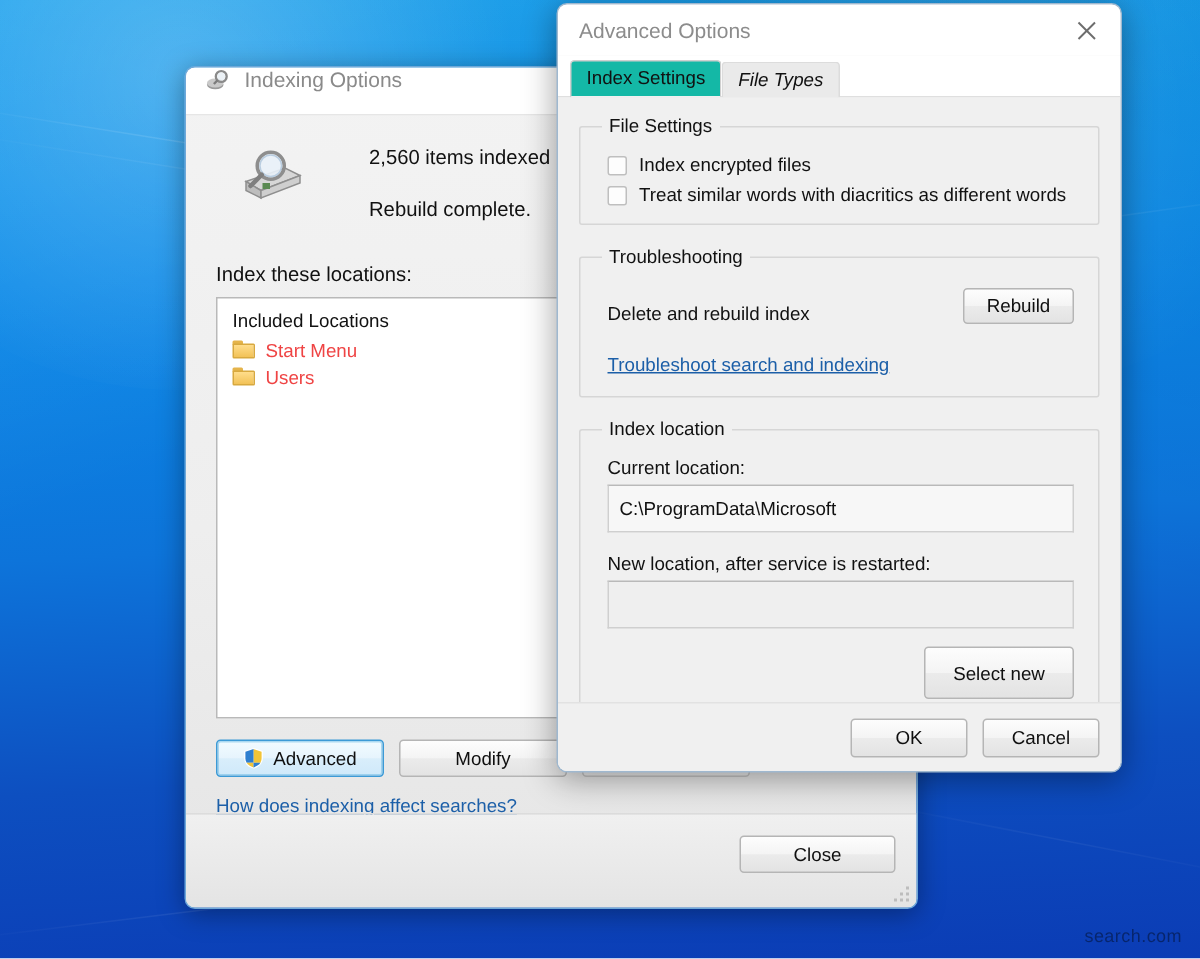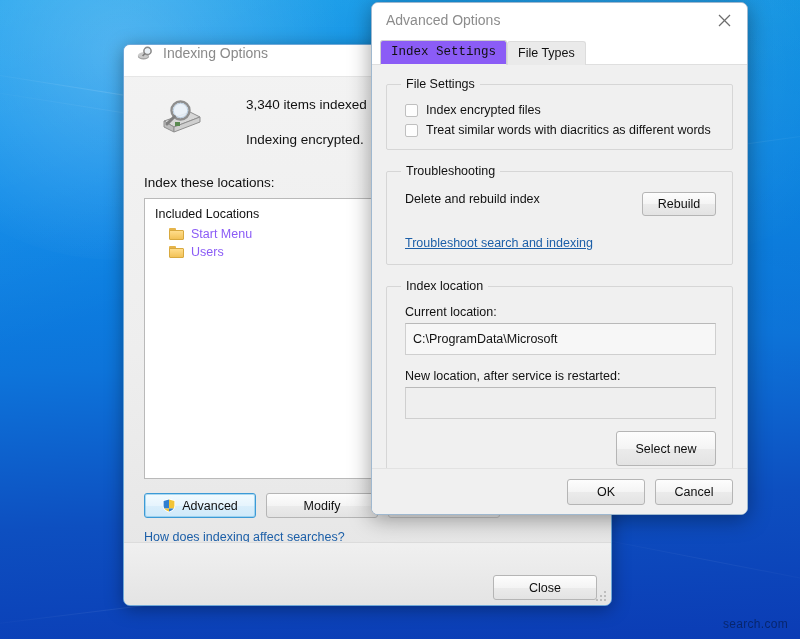--- a/index.html
+++ b/index.html
@@ -116,24 +116,24 @@
     position: relative;
     overflow: hidden;
   }
   .list-header {
     font-size: 12.5px;
     color: #111;
     padding: 8px 0 4px 10px;
   }
   .list-item {
     display: flex;
-    align-items: center;
-    padding: 2px 0 2px 24px;
-    font-size: 12.5px;
-    color: #8b5cf6;
+    align-items: flex-start;
+    padding: 2px 0 2px 10px;
+    font-size: 12.5px;
+    color: #ef4444;
   }
   .folder-icon {
     width: 15px; height: 12px;
     margin-right: 7px;
     position: relative;
     flex: 0 0 auto;
   }
   .folder-icon:before {
     content:"";
     position:absolute; left:0; top:0; width:7px; height:3px;
@@ -198,21 +198,21 @@
   #indexing-options .bottom-bar {
     position: absolute;
     left: 0; right: 0; bottom: 0;
     height: 62px;
     background: linear-gradient(to bottom,#f0f0f0,#e4e4e4);
     border-top: 1px solid #dcdcdc;
   }
   #close-button {
     position: absolute;
     right: 14px;
-    top: 32px;
+    top: 14px;
     min-width: 104px;
   }
   .resize-grip {
     position:absolute; right:4px; bottom:3px; width:12px; height:12px;
     opacity:.45;
   }
   .resize-grip i {
     position:absolute; width:2px; height:2px; background:#8d8d8d; display:block;
   }
 
@@ -266,29 +266,29 @@
     color: #111;
     padding: 4px 10px 5px 10px;
     border: 1px solid transparent;
     border-bottom: none;
     border-radius: 3px 3px 0 0;
     cursor: default;
     position: relative;
     top: 1px;
   }
   .tab.active {
-    background: #8b5cf6;
+    background: #14b8a6;
     border-color: #cfcfcf;
     border-bottom: 1px solid #f0f0f0;
     z-index: 2;
-    font-family: Liberation Mono, monospace;
   }
   .tab.inactive {
     background: #eaeaea;
     border-color: #dcdcdc;
+    font-style: italic;
   }
 
   .tab-content {
     padding: 12px 14px 0 14px;
     background: #f0f0f0;
     height: calc(100% - 34px - 28px);
     box-sizing: border-box;
     position: relative;
   }
 
@@ -318,21 +318,21 @@
     background: #fdfdfd;
     border-radius: 2px;
     margin-right: 8px;
     flex: 0 0 auto;
     box-sizing: border-box;
   }
   .chk-label { font-size: 12.5px; color: #111; }
 
   .tb-row {
     display: flex;
-    align-items: flex-start;
+    align-items: flex-end;
     justify-content: space-between;
     margin: 8px 4px 0 6px;
   }
   .tb-row .lbl { font-size: 12.5px; color: #111; }
   #rebuild-button { min-width: 74px; height: 24px; }
 
   .field-label {
     font-size: 12.5px;
     color: #111;
     margin: 6px 0 4px 6px;
@@ -415,22 +415,22 @@
               <path d="M16 32 L42 22 L42 27 L16 37 Z" fill="#cfcfcf" stroke="#8f8f8f" stroke-width="1"></path>
               <rect x="17" y="27" width="5" height="4" fill="#5a8a52"></rect>
               <circle cx="22.5" cy="15.5" r="9" fill="none" stroke="#8e8e8e" stroke-width="2.4"></circle>
               <circle cx="22.5" cy="15.5" r="7.2" fill="#e9f1f8" opacity=".9"></circle>
               <circle cx="22.5" cy="15.5" r="7.2" fill="none" stroke="#b9cde0" stroke-width="1"></circle>
               <line x1="16.5" y1="21.5" x2="9" y2="29" stroke="#7f7f7f" stroke-width="3" stroke-linecap="round"></line>
             </g>
           </svg>
         </span>
         <div class="status-texts">
-          <div class="line1">3,340 items indexed</div>
-          <div class="line2">Indexing encrypted.</div>
+          <div class="line1">2,560 items indexed</div>
+          <div class="line2">Rebuild complete.</div>
         </div>
       </div>
 
       <div class="section-label">Index these locations:</div>
 
       <div class="list-box">
         <div class="list-header">Included Locations</div>
         <div class="list-item">
           <span class="folder-icon"></span>
           <span>Start Menu</span>

